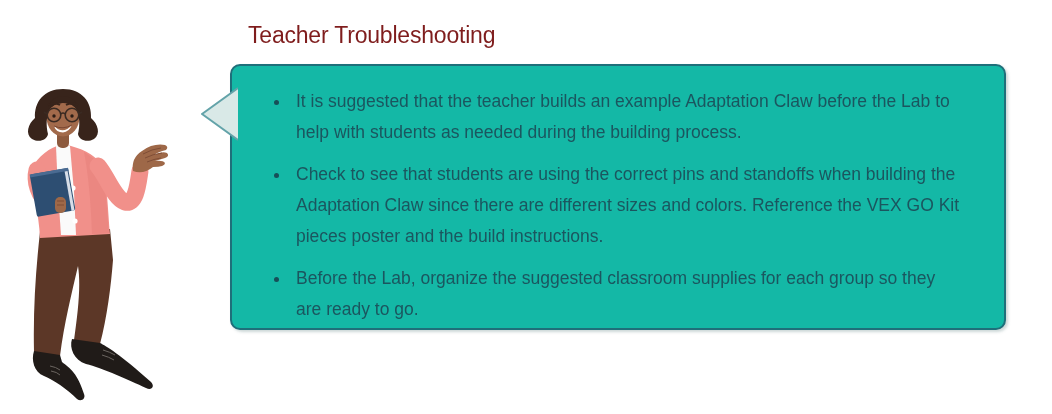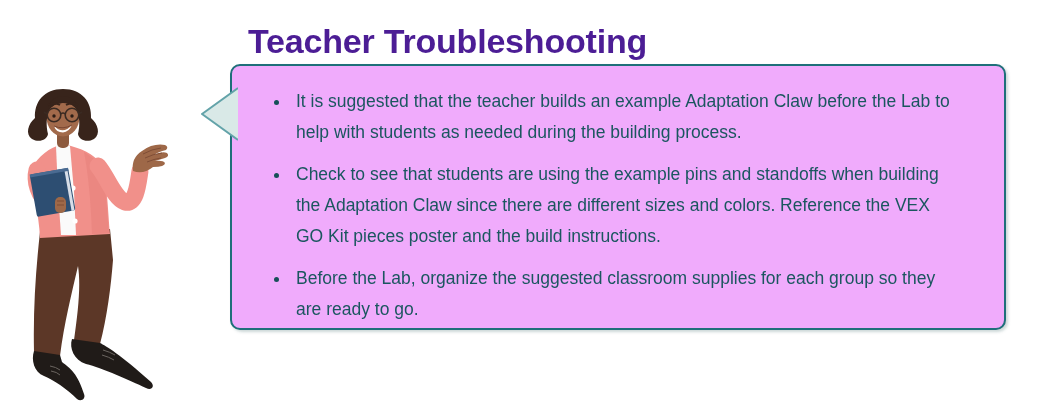--- a/index.html
+++ b/index.html
@@ -3,33 +3,33 @@
 <meta charset="utf-8">
 <style>
   * { margin: 0; padding: 0; box-sizing: border-box; }
   html, body { width: 1052px; height: 414px; background: #ffffff; overflow: hidden; }
   body { font-family: "Liberation Sans", sans-serif; position: relative; }
 
   .page-title {
     position: absolute;
     left: 248px;
     top: 22px;
-    font-size: 34px;
-    font-weight: bold;
-    color: #4c1d95;
+    font-size: 23px;
+    font-weight: normal;
+    color: #7f1d1d;
     letter-spacing: -0.2px;
   }
 
   .callout {
     position: absolute;
     left: 230px;
     top: 64px;
     width: 776px;
     height: 266px;
-    background: #f0abfc;
+    background: #14b8a6;
     border: 2px solid #1f6f7a;
     border-radius: 10px;
     box-shadow: 2px 2px 3px rgba(110, 140, 140, 0.35);
     padding: 20px 36px 0 28px;
   }
 
   .callout-tail {
     position: absolute;
     left: 196px;
     top: 86px;
@@ -62,21 +62,21 @@
   }
 </style>
 </head>
 <body>
 
 <h1 class="page-title">Teacher Troubleshooting</h1>
 
 <div class="callout">
   <ul>
     <li>It is suggested that the teacher builds an example Adaptation Claw before the Lab to help with students as needed during the building process.</li>
-    <li>Check to see that students are using the example pins and standoffs when building the Adaptation Claw since there are different sizes and colors. Reference the VEX GO Kit pieces poster and the build instructions.</li>
+    <li>Check to see that students are using the correct pins and standoffs when building the Adaptation Claw since there are different sizes and colors. Reference the VEX GO Kit pieces poster and the build instructions.</li>
     <li>Before the Lab, organize the suggested classroom supplies for each group so they are ready to go.</li>
   </ul>
 </div>
 
 <svg class="callout-tail" viewBox="0 0 42 56">
   <path d="M42,2 L6,28 L42,54" fill="#d9e9e7" stroke="#63a3a9" stroke-width="2" stroke-linejoin="round"></path>
 </svg>
 
 <svg class="teacher-illustration" viewBox="0 0 230 335">
 

